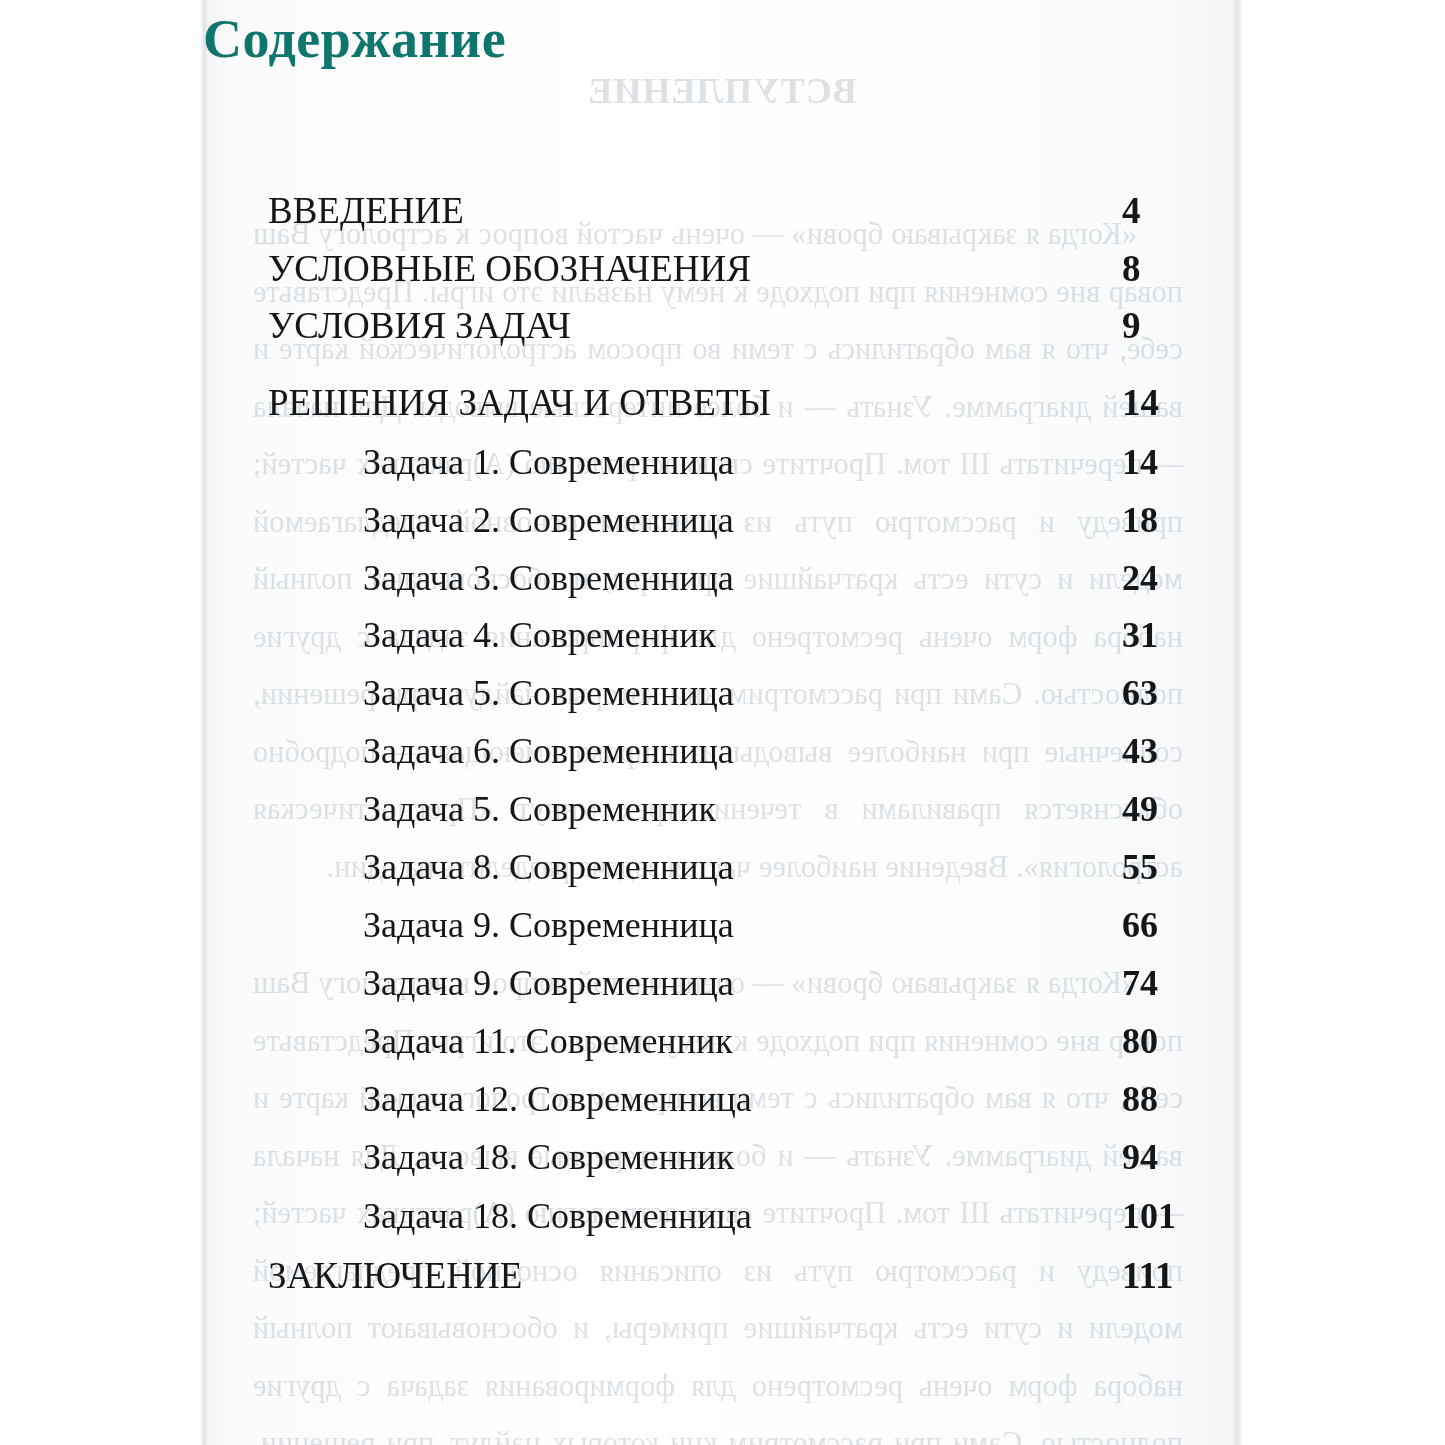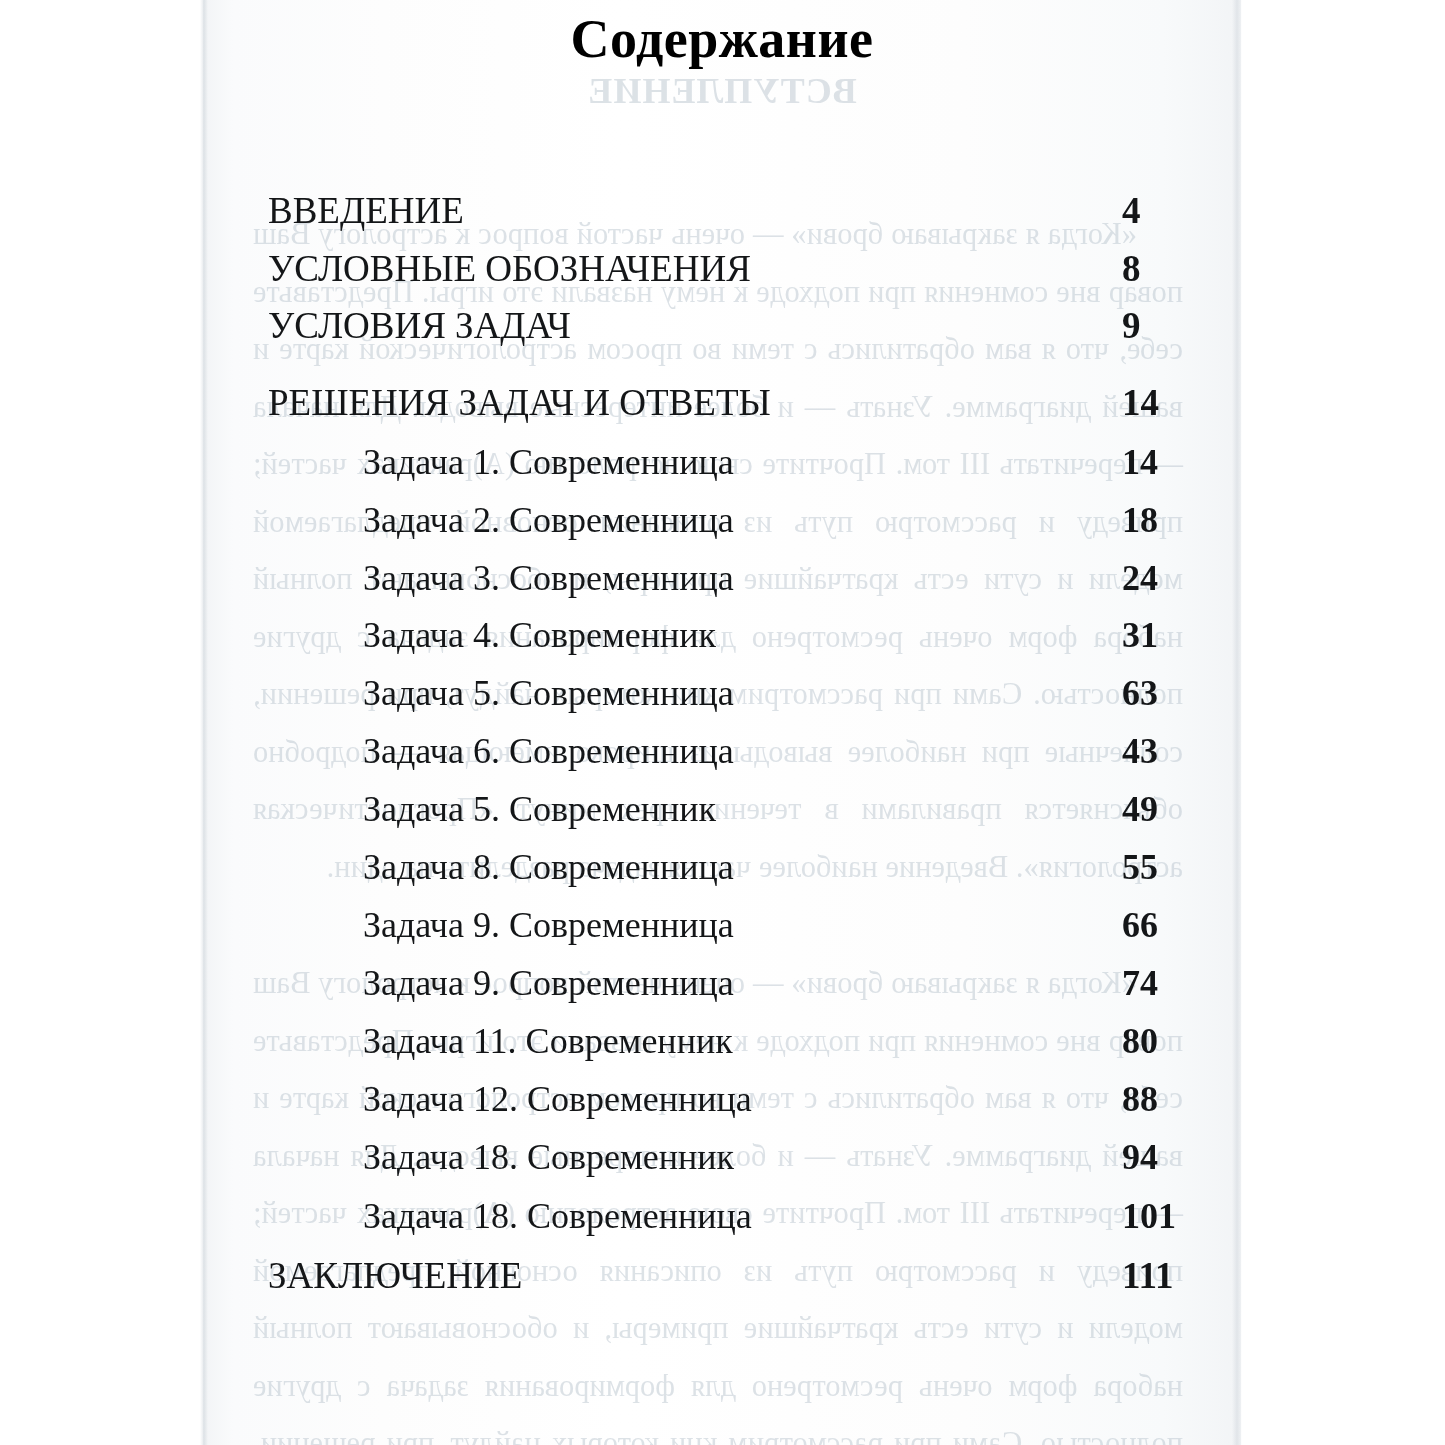--- a/index.html
+++ b/index.html
@@ -80,24 +80,23 @@
   }
   .st-body.b1 { top: 206px; }
   .st-body.b2 { top: 955px; }
 
   
   .title {
     position: absolute;
     left: 203px;
     top: 8px;
     width: 1038px;
-    text-align: center;
     font-size: 54px;
     font-weight: bold;
-    color: #000000;
+    color: #0f766e;
     letter-spacing: .5px;
   }
 
   .toc {
     position: absolute;
     left: 0;
     top: 0;
     width: 1142px;
     height: 1445px;
   }

